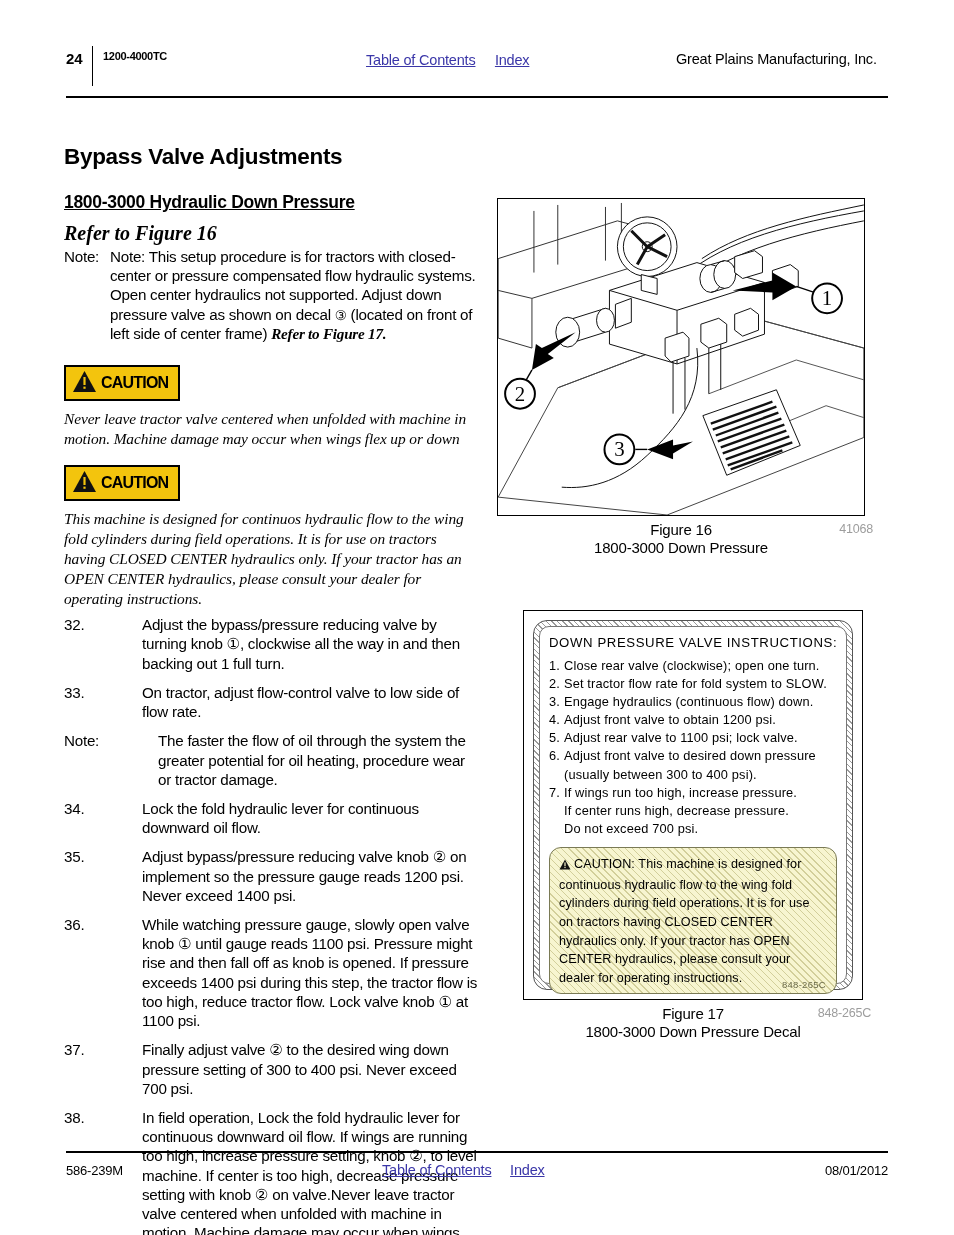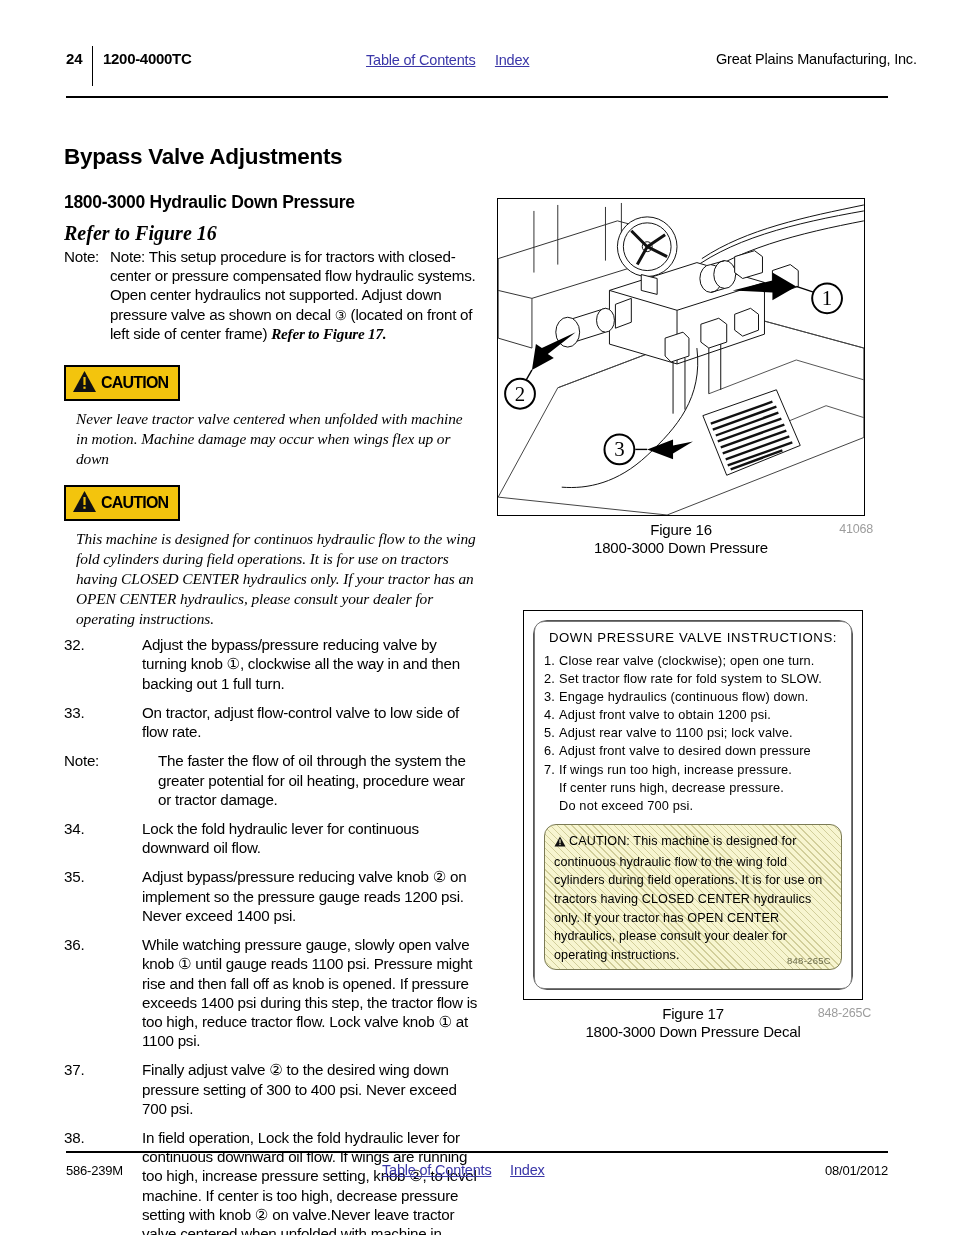--- a/index.html
+++ b/index.html
@@ -45,21 +45,21 @@
     left: 26px;
     top: 2px;
     width: 1px;
     height: 40px;
     background: #000;
   }
   .hdr-model {
     position: absolute;
     left: 37px;
     top: 6px;
-    font-size: 15px;
+    font-size: 11px;
     font-weight: bold;
     letter-spacing: -0.3px;
   }
   .hdr-links {
     position: absolute;
     left: 300px;
     top: 7px;
     width: 260px;
   }
   .doclink {
@@ -70,21 +70,20 @@
     cursor: pointer;
   }
   .hdr-links .doclink + .doclink { margin-left: 15px; }
   .hdr-company {
     position: absolute;
     left: 610px;
     top: 7px;
     font-size: 14.5px;
     letter-spacing: -0.2px;
     white-space: nowrap;
-    margin-left: 40px;
   }
 
   
   #footer-rule {
     position: absolute;
     left: 66px;
     top: 1151px;
     width: 822px;
     height: 2px;
     background: #000;
@@ -113,20 +112,21 @@
     font-size: 22.5px;
     font-weight: bold;
     margin: 0 0 22px 0;
     letter-spacing: -0.3px;
   }
   h2.subsection-title {
     font-size: 17.5px;
     font-weight: bold;
     margin: 0 0 9px 0;
     letter-spacing: -0.3px;
+    text-decoration: underline;
   }
   .refer-line {
     font-family: "Liberation Serif", serif;
     font-style: italic;
     font-weight: bold;
     font-size: 20px;
     margin: 0 0 2px 0;
   }
 
   
@@ -173,21 +173,21 @@
     font-size: 16px;
     font-weight: bold;
     letter-spacing: -0.8px;
     line-height: 1;
   }
   .caution-body {
     font-family: "Liberation Serif", serif;
     font-style: italic;
     font-size: 15.4px;
     line-height: 1.3;
-    margin: 0 0 6px 12px;
+    margin: 0 0 6px 0;
     letter-spacing: -0.1px;
   }
 
   
   #right-col {
     position: absolute;
     left: 497px;
     top: 198px;
     width: 392px;
   }
@@ -226,20 +226,21 @@
     padding: 9px;
   }
   .decal-outer {
     width: 100%;
     height: 100%;
     box-sizing: border-box;
     border: 1.5px solid #555;
     border-radius: 14px;
     background-image: repeating-linear-gradient(45deg,
         #9a9a9a 0px, #9a9a9a 1px, #ffffff 1px, #ffffff 4px);
+    padding: 5px;
   }
   .decal-inner {
     width: 100%;
     height: 100%;
     box-sizing: border-box;
     background: #ffffff;
     border: 1px solid #777;
     border-radius: 10px;
     padding: 8px 9px 6px 9px;
     font-family: "Liberation Sans", sans-serif;
@@ -500,20 +501,21 @@
           <span class="dtxt">Adjust front valve to obtain 1200 psi.</span>
         </div>
         <div class="decal-item">
           <span class="dnum">5.</span>
           <span class="dtxt">Adjust rear valve to 1100 psi; lock valve.</span>
         </div>
         <div class="decal-item">
           <span class="dnum">6.</span>
           <span class="dtxt">Adjust front valve to desired down pressure</span>
         </div>
+        <div class="decal-sub">(usually between 300 to 400 psi).</div>
         <div class="decal-item">
           <span class="dnum">7.</span>
           <span class="dtxt">If wings run too high, increase pressure.</span>
         </div>
         <div class="decal-sub">If center runs high, decrease pressure.</div>
         <div class="decal-sub">Do not exceed 700 psi.</div>
 
         <div class="decal-caution">
           <div class="decal-caution-text"><span class="tri-small"><svg width="12" height="11" viewBox="0 0 12 11" aria-hidden="true">
                   <polygon points="6,0.5 11.5,10.5 0.5,10.5" fill="#111"></polygon>

